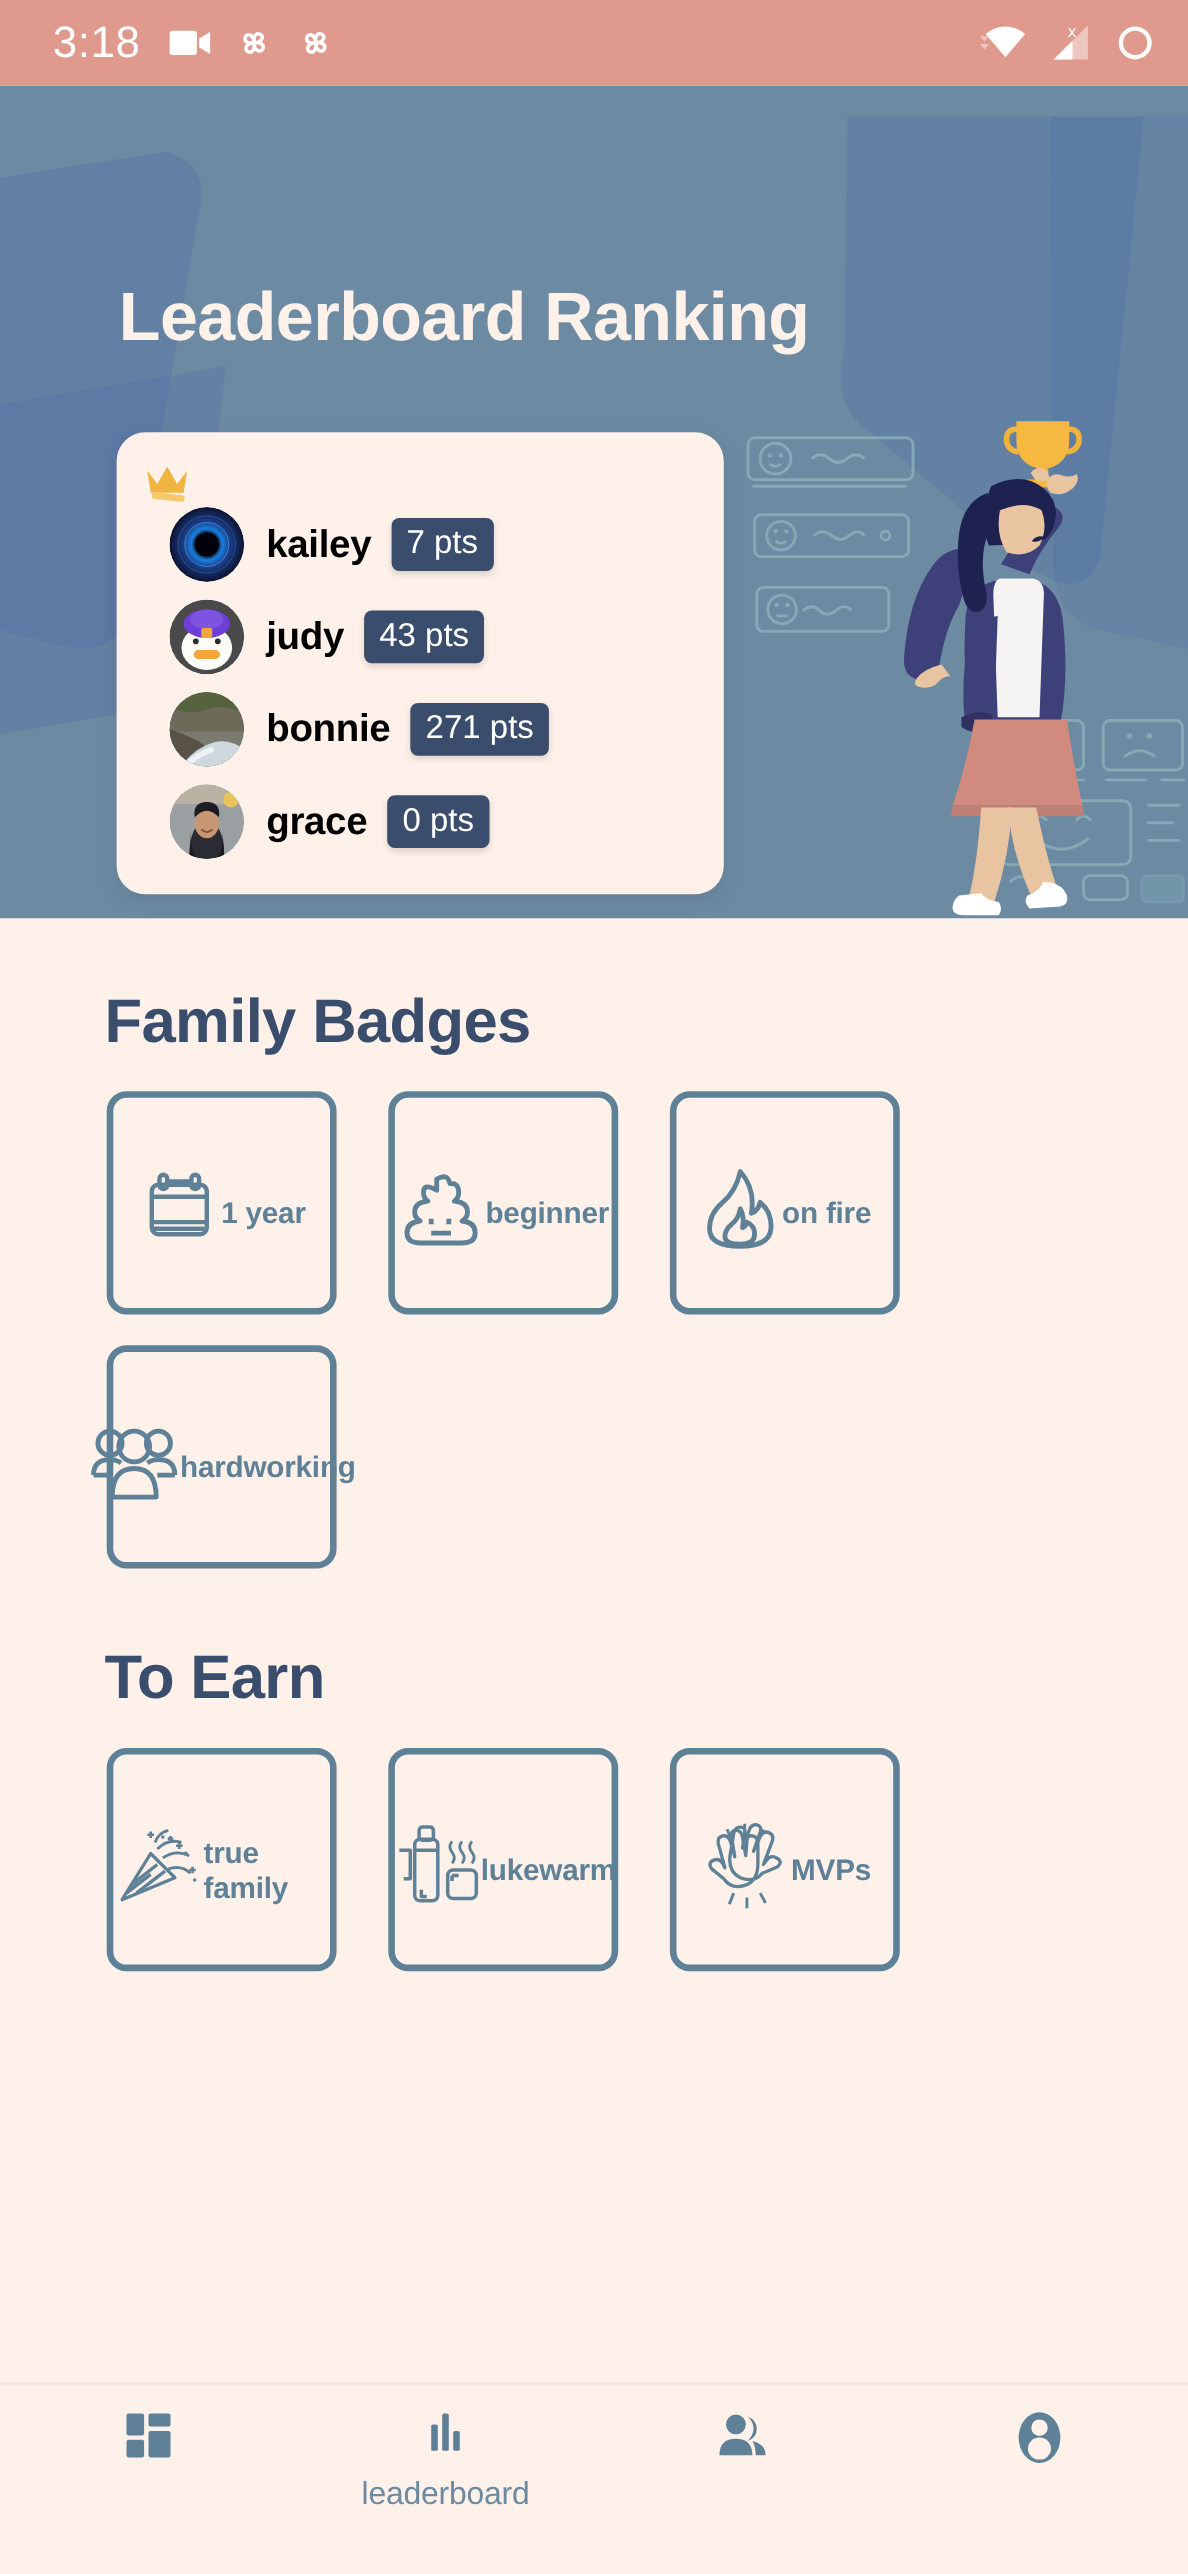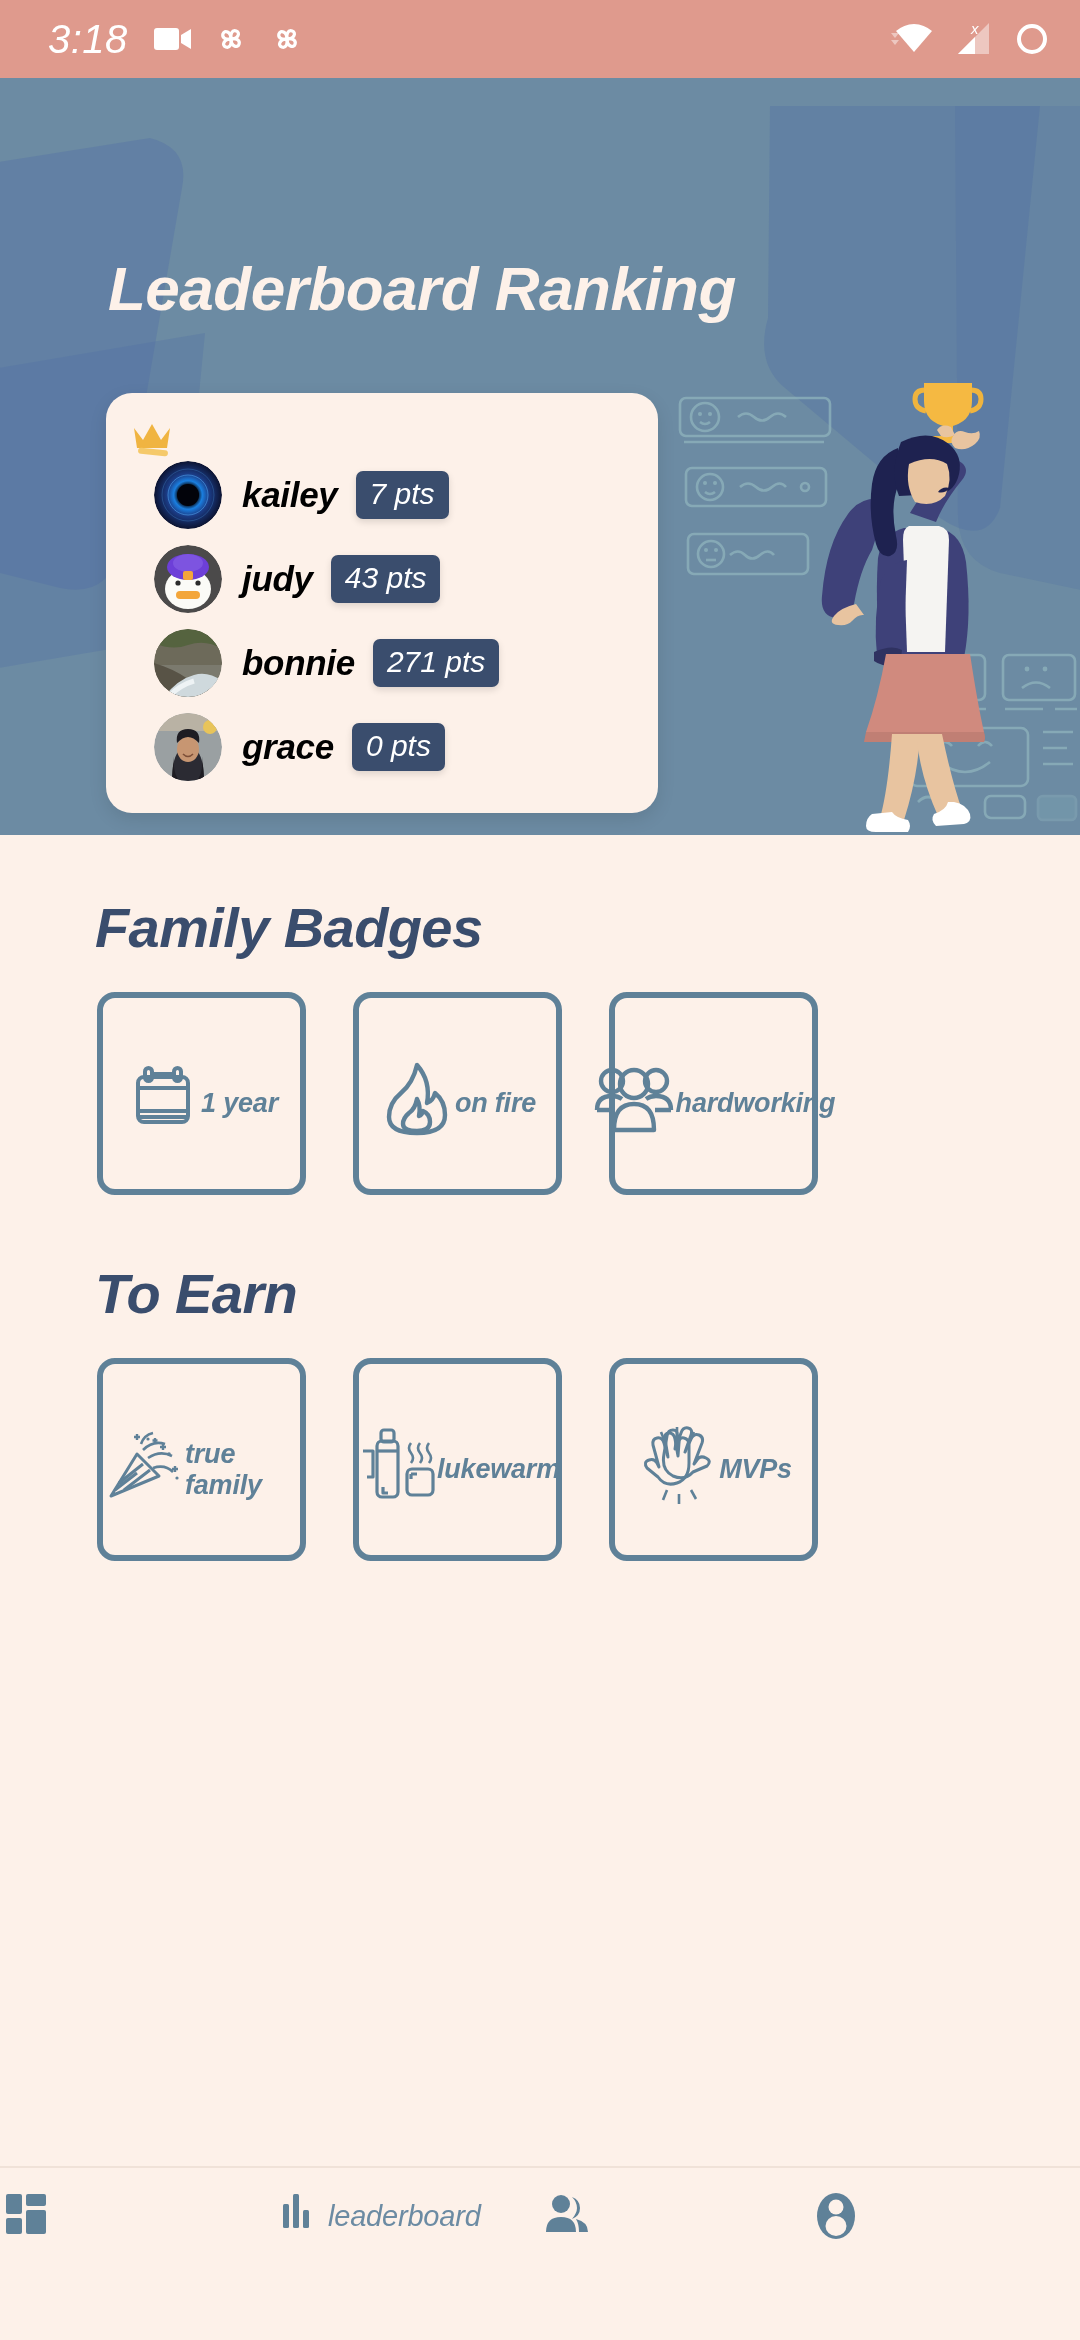--- a/index.html
+++ b/index.html
@@ -12,21 +12,20 @@
     overflow: hidden;
   }
 
   #app {
     position: relative;
     width: 1080px;
     height: 2316px;
     background: #fdf1e9;
     display: flex;
     flex-direction: column;
-    font-style: italic;
   }
 
   
   .statusbar {
     height: 78px;
     flex: 0 0 78px;
     background: #df9a8d;
     display: flex;
     align-items: center;
     padding: 0 30px 0 48px;
@@ -206,23 +205,23 @@
     height: 150px;
     background: #fdf1e9;
     border-top: 2px solid #f0e2d8;
     display: flex;
     align-items: flex-start;
     padding-top: 20px;
   }
   .navitem {
     flex: 1 1 25%;
     display: flex;
-    flex-direction: row;
+    flex-direction: column;
     align-items: center;
-    justify-content: flex-start;
+    justify-content: center;
     gap: 6px;
   }
   .nav-label {
     font-size: 29px;
     color: #6c8ba3;
     letter-spacing: -0.2px;
   }
 </style>
 </head>
 <body>
@@ -481,20 +480,30 @@
             <path d="M27 13 h22"></path>
             <path d="M13 27 h50"></path>
             <path d="M13 50 h50"></path>
             <path d="M15 56 h46"></path>
           </svg>
         </div>
         <div class="badge-label">1 year</div>
       </div>
 
 
+      <div class="badge">
+        <div class="badge-ico">
+          <svg width="80" height="74" viewBox="0 0 80 74" fill="none" stroke="#5f8198" stroke-width="4.4" stroke-linejoin="round">
+            <path d="M36 10 q10 -6 12 4 q8 -1 8 8 q0 5 -4 8 q12 1 12 10 q0 5 -5 8 q12 1 12 11 q0 9 -12 9 H21 q-12 0 -12 -9 q0 -10 12 -11 q-5 -3 -5 -8 q0 -9 12 -10 q-4 -3 -4 -8 q0 -9 12 -2 Z"></path>
+            <path d="M31 46 v5 M47 46 v5"></path>
+            <path d="M31 59 h18"></path>
+          </svg>
+        </div>
+        <div class="badge-label">beginner</div>
+      </div>
 
       <div class="badge">
         <div class="badge-ico">
           <svg width="76" height="80" viewBox="0 0 76 80" fill="none" stroke="#5f8198" stroke-width="4.4" stroke-linejoin="round">
             <path d="M38 6 q-4 18 -16 28 q-12 10 -12 24 q0 16 28 16 q28 0 28 -18 q0 -14 -10 -22 q-2 8 -8 10 q4 -22 -10 -38 Z"></path>
             <path d="M38 40 q-2 10 -8 14 q-6 5 -6 11 q0 7 14 7 q13 0 13 -9 q0 -8 -7 -11 q-1 4 -4 5 q2 -10 -2 -17 Z"></path>
           </svg>
         </div>
         <div class="badge-label">on fire</div>
       </div>

